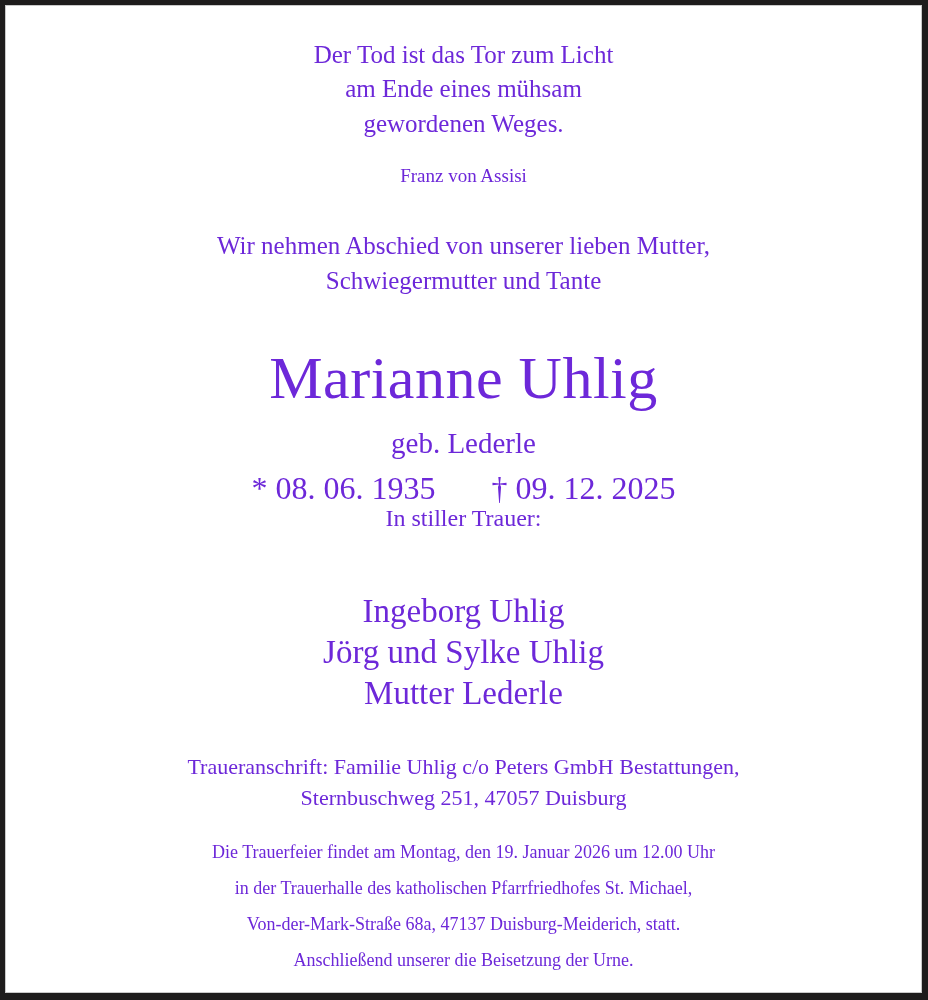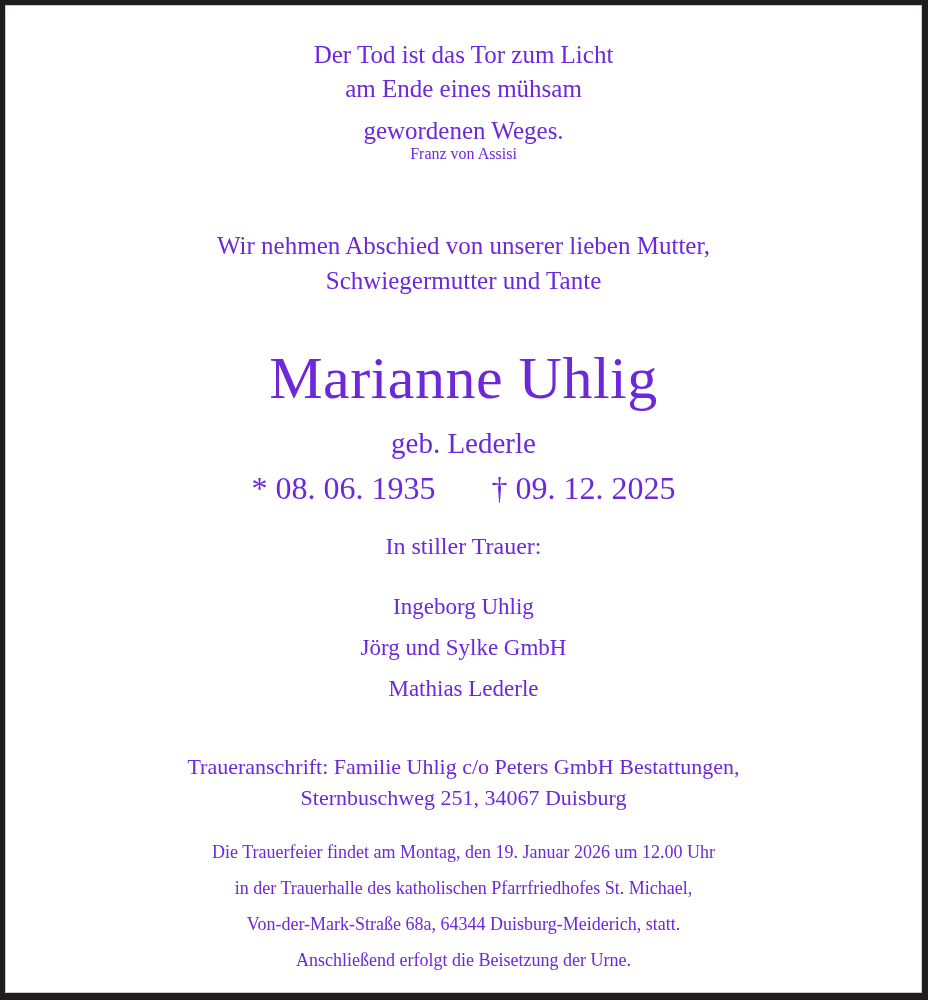--- a/index.html
+++ b/index.html
@@ -23,69 +23,69 @@
     }
     .line {
       position: absolute;
       left: 0;
       width: 100%;
       text-align: center;
       white-space: nowrap;
       line-height: 1;
     }
     .quote { font-size: 25px; }
-    .quote-author { font-size: 16px; }
+    .quote-author { font-size: 19px; margin-top: 20px; }
     .intro { font-size: 25px; }
     .name { font-size: 60px; letter-spacing: 0.5px; }
     .maiden { font-size: 29px; }
     .dates { font-size: 32px; }
     .dates .sep { display: inline-block; width: 56px; }
     .mourn { font-size: 24px; }
-    .mourner { font-size: 23px; }
+    .mourner { font-size: 33px; }
     .address { font-size: 22px; }
     .ceremony { font-size: 18px; }
   </style>
 </head>
 <body>
 
 <div class="sheet">
 
   <div>
     <div class="line quote" style="top:37px">Der Tod ist das Tor zum Licht</div>
     <div class="line quote" style="top:71px">am Ende eines mühsam</div>
-    <div class="line quote" style="top:113px">gewordenen Weges.</div>
+    <div class="line quote" style="top:106px">gewordenen Weges.</div>
     <div class="line quote-author" style="top:141px">Franz von Assisi</div>
   </div>
 
   <div>
     <div class="line intro" style="top:228px">Wir nehmen Abschied von unserer lieben Mutter,</div>
     <div class="line intro" style="top:263px">Schwiegermutter und Tante</div>
   </div>
 
   <div>
     <div class="line name" style="top:343px">Marianne Uhlig</div>
     <div class="line maiden" style="top:424px">geb. Lederle</div>
     <div class="line dates" style="top:467px">
       <span>* 08. 06. 1935</span><span class="sep"></span><span>† 09. 12. 2025</span>
     </div>
   </div>
 
-  <div class="line mourn" style="top:529px">In stiller Trauer:</div>
+  <div class="line mourn" style="top:501px">In stiller Trauer:</div>
 
   <div>
     <div class="line mourner" style="top:590px">Ingeborg Uhlig</div>
-    <div class="line mourner" style="top:631px">Jörg und Sylke GmbH</div>
-    <div class="line mourner" style="top:672px">Mathias Lederle</div>
+    <div class="line mourner" style="top:631px">Jörg und Sylke Uhlig</div>
+    <div class="line mourner" style="top:672px">Mutter Lederle</div>
   </div>
 
   <div>
     <div class="line address" style="top:751px">Traueranschrift: Familie Uhlig c/o Peters GmbH Bestattungen,</div>
-    <div class="line address" style="top:782px">Sternbuschweg 251, 34067 Duisburg</div>
+    <div class="line address" style="top:782px">Sternbuschweg 251, 47057 Duisburg</div>
   </div>
 
   <div>
     <div class="line ceremony" style="top:838px">Die Trauerfeier findet am Montag, den 19. Januar 2026 um 12.00 Uhr</div>
     <div class="line ceremony" style="top:874px">in der Trauerhalle des katholischen Pfarrfriedhofes St. Michael,</div>
-    <div class="line ceremony" style="top:910px">Von-der-Mark-Straße 68a, 64344 Duisburg-Meiderich, statt.</div>
-    <div class="line ceremony" style="top:946px">Anschließend erfolgt die Beisetzung der Urne.</div>
+    <div class="line ceremony" style="top:910px">Von-der-Mark-Straße 68a, 47137 Duisburg-Meiderich, statt.</div>
+    <div class="line ceremony" style="top:946px">Anschließend unserer die Beisetzung der Urne.</div>
   </div>
 
 </div>
 
 </body></html>

